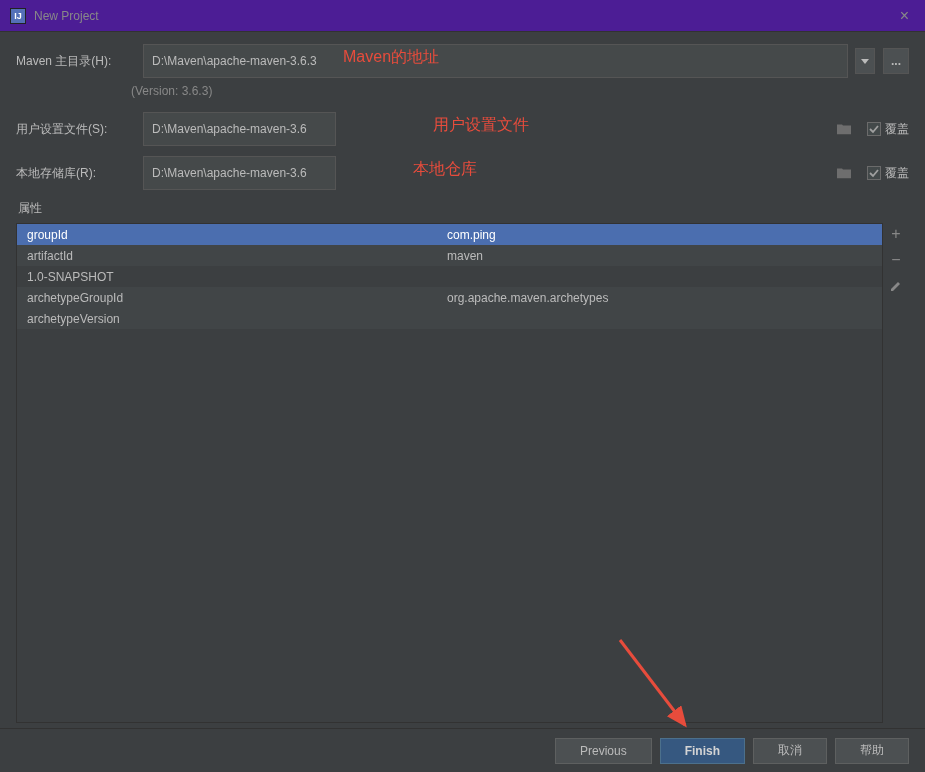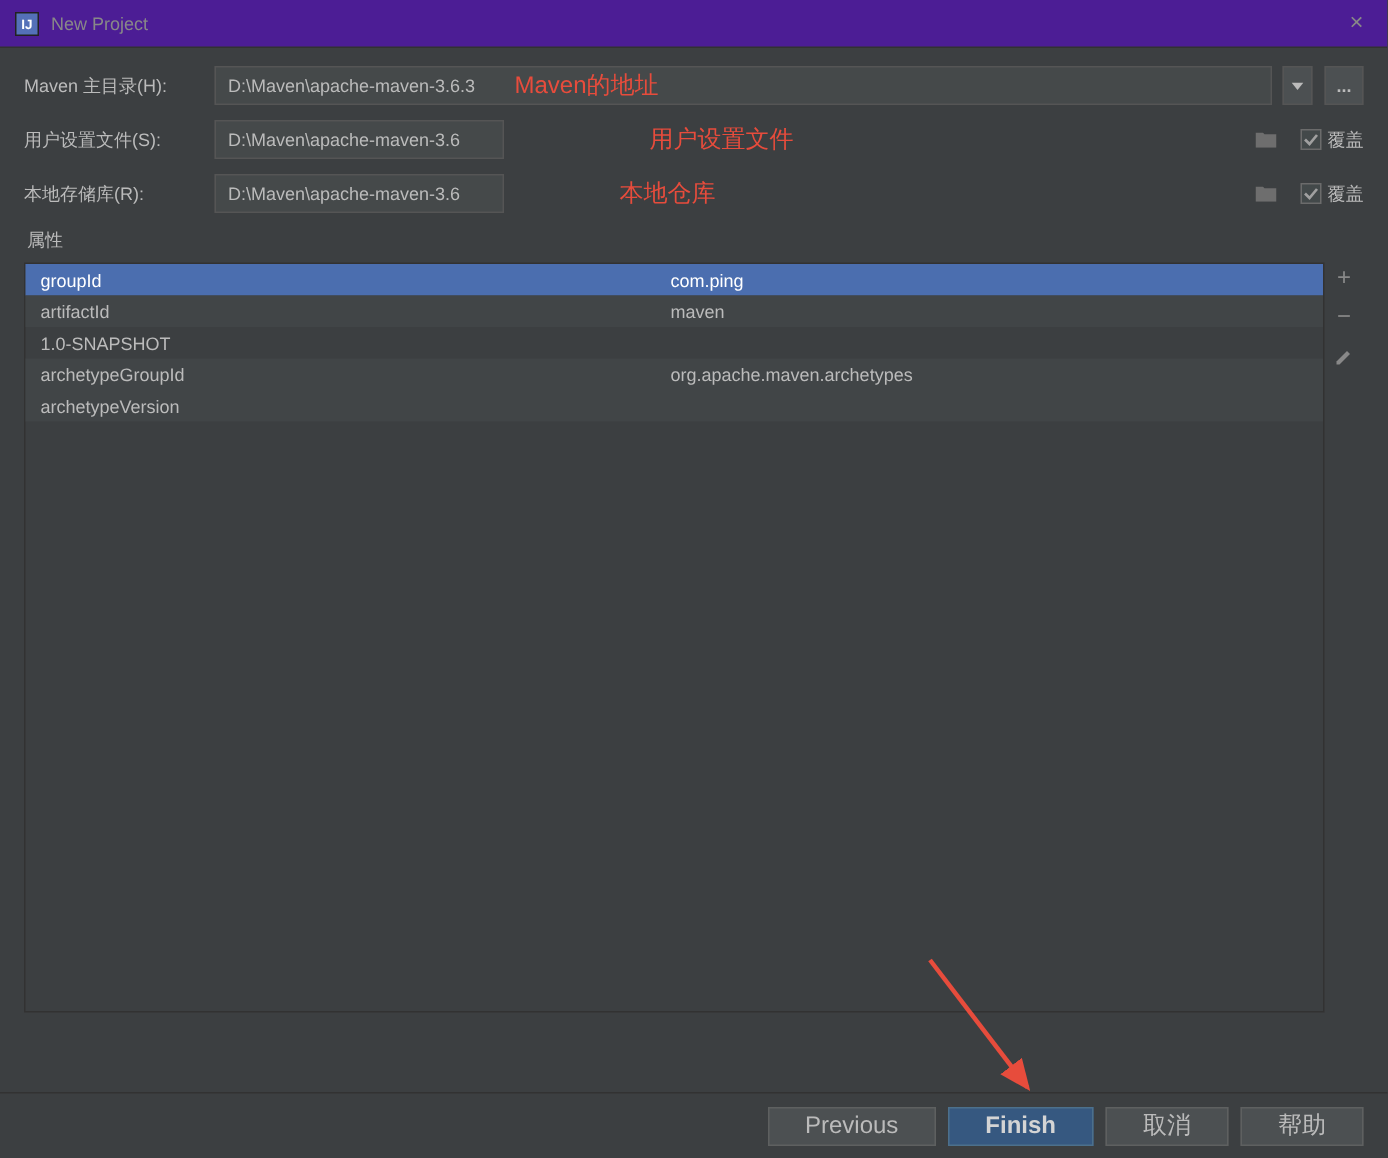--- a/index.html
+++ b/index.html
@@ -61,21 +61,21 @@
   align-items: center;
   gap: 8px;
   position: relative;
 }
 .text-input {
   flex: 1;
   background: #45494a;
   border: 1px solid #555;
   color: #bbbbbb;
   height: 26px;
-  padding: 4px 8px;
+  padding: 16px 8px;
   font-size: 12px;
   font-family: inherit;
 }
 .text-input.with-icon { padding-right: 28px; }
 .dropdown-btn {
   width: 20px; height: 26px;
   background: #4c5052;
   border: 1px solid #555;
   display: flex;
   align-items: center;
@@ -187,21 +187,21 @@
   justify-content: flex-end;
   gap: 8px;
   padding: 0 16px;
 }
 .btn {
   min-width: 74px;
   height: 26px;
   background: #4c5052;
   border: 1px solid #5e6060;
   color: #bbbbbb;
-  font-size: 16px;
+  font-size: 12px;
   cursor: pointer;
   padding: 0 24px;
 }
 .btn.primary {
   background: #365880;
   border-color: #4c708c;
   color: #d4d4d4;
   font-weight: bold;
 }
 .arrow-annot {
@@ -226,20 +226,21 @@
       <input class="text-input" value="D:\Maven\apache-maven-3.6.3" style="">
       <span class="annotation" style="left:200px; top:3px">Maven的地址</span>
       <div class="dropdown-btn">
         <svg width="8" height="5" viewBox="0 0 8 5">
             <path d="M0 0 L8 0 L4 5 Z" fill="#bbb"></path>
           </svg>
       </div>
       <div class="ellipsis-btn">...</div>
     </div>
   </div>
+  <div class="version-row">(Version: 3.6.3)</div>
 
   <div class="row">
     <div class="label">用户设置文件(S):</div>
     <div class="field-wrap" style="position:relative">
       <div style="position:relative; flex:1">
         <input class="text-input with-icon" value="D:\Maven\apache-maven-3.6.3\conf\settings.xml" style="">
         <span class="folder-icon">
           <svg viewBox="0 0 14 11">
               <path d="M0 1 L5 1 L6 2 L14 2 L14 11 L0 11 Z" fill="#6e6e6e"></path>
             </svg>

